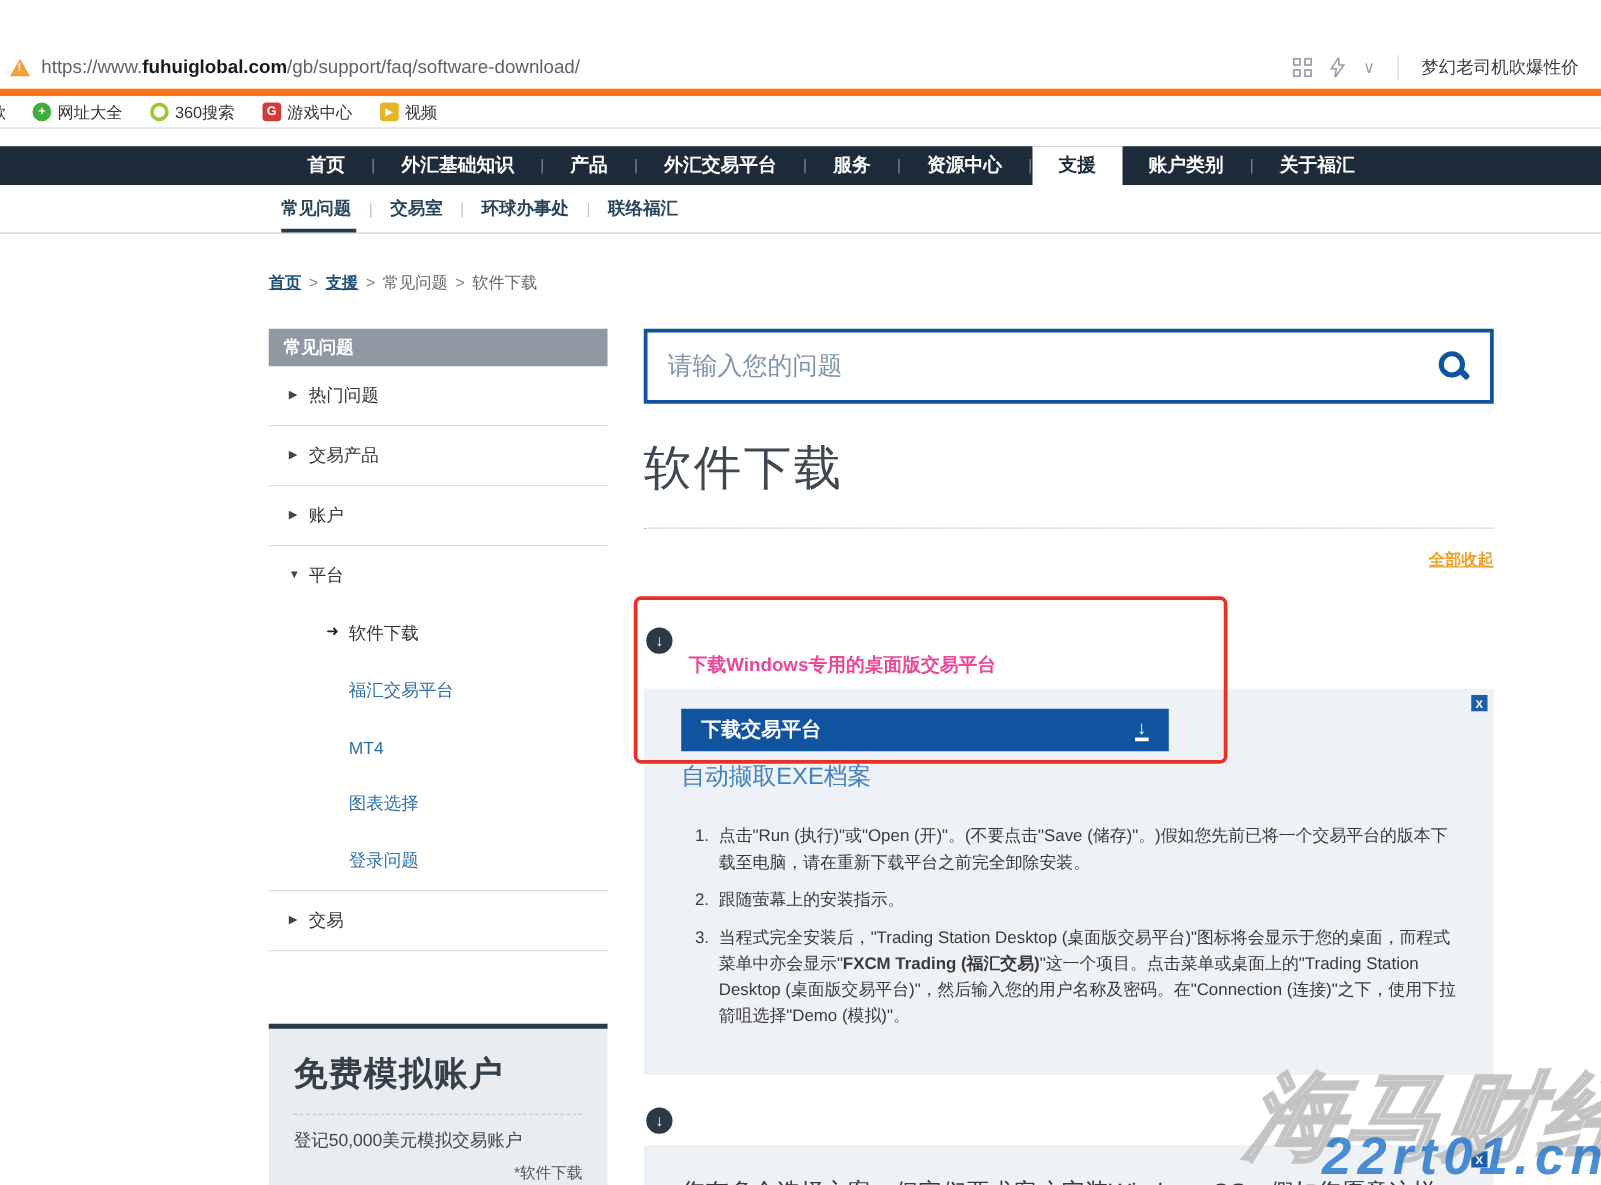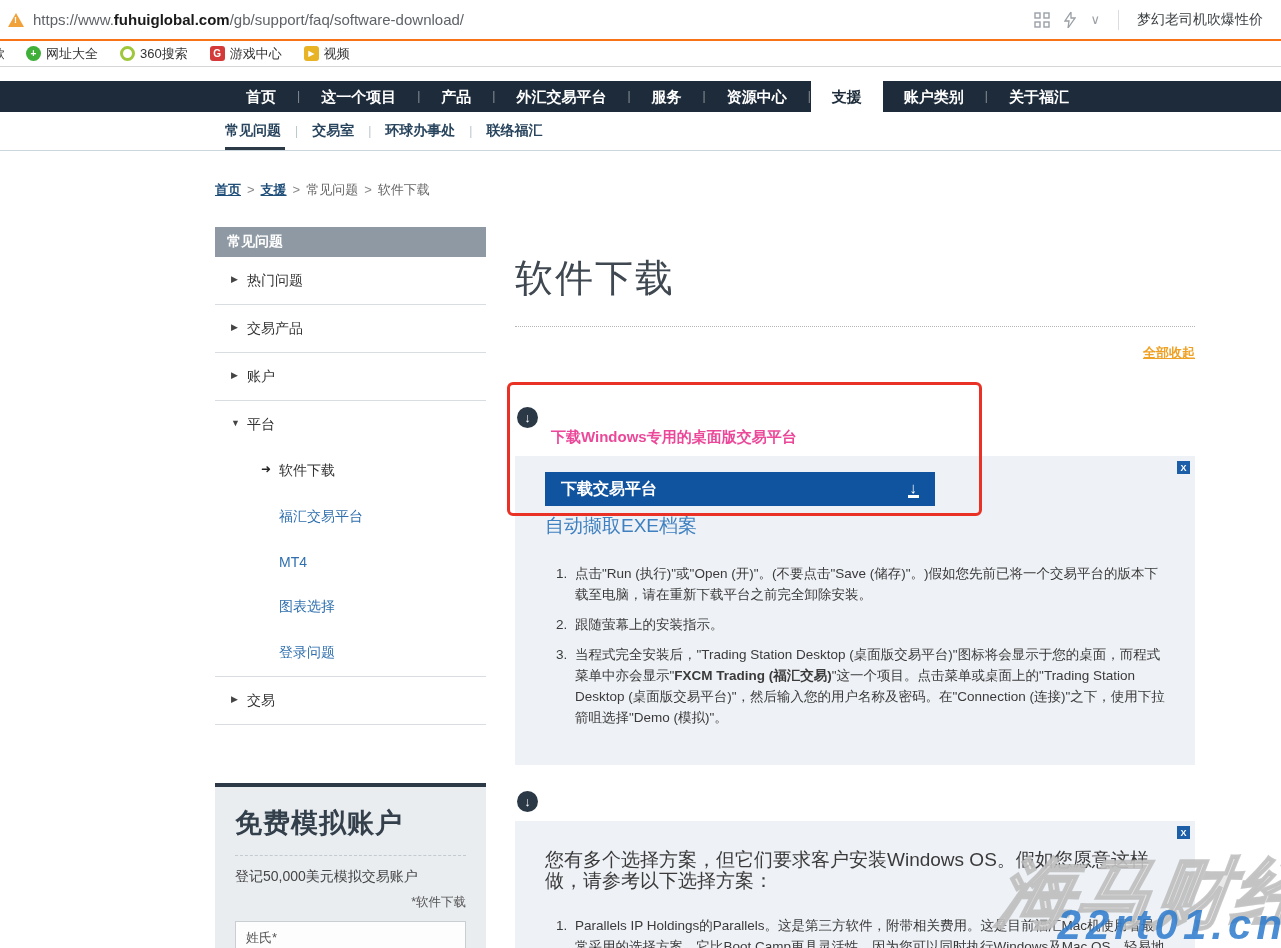--- a/index.html
+++ b/index.html
@@ -3,21 +3,21 @@
 <meta charset="utf-8">
 <style>
   * { margin:0; padding:0; box-sizing:border-box; }
   html,body { width:1281px; height:948px; }
   body {
     font-family:"Liberation Sans","DejaVu Sans",sans-serif;
     background:#fff; color:#333; overflow:hidden; position:relative;
   }
   
   .urlbar-row{ height:41px; display:flex; align-items:center; padding:0 14px 0 8px;
-    border-bottom:2px solid #f97316; background:#fff; }
+    border-bottom:6px solid #f97316; background:#fff;margin-top:36px; }
   .warn-icon{ width:0; height:0; border-left:8px solid transparent; border-right:8px solid transparent;
     border-bottom:14px solid #f0a13a; position:relative; margin-right:9px; flex:none; }
   .warn-icon:after{ content:"!"; position:absolute; left:-2px; top:2px; color:#fff; font-size:9px; font-weight:bold; }
   .url-text{ font-size:15px; color:#5f6368; white-space:nowrap; overflow:hidden; flex:1; }
   .url-text b{ color:#1a1a1a; }
   .url-icons{ display:flex; align-items:center; gap:14px; color:#9aa0a6; flex:none; margin-left:10px; }
   .icon-grid svg, .icon-bolt svg { display:block; }
   .icon-chevron{ font-size:13px; color:#9aa0a6; }
   .url-sep{ width:1px; height:20px; background:#dadce0; margin:0 4px; }
   .tab-title{ font-size:14px; color:#3c4043; white-space:nowrap; width:130px; overflow:hidden; }
@@ -153,21 +153,21 @@
   <span class="bm">
     <span class="bm-ico gold">▶</span>
     <span>视频</span>
   </span>
 </div>
 <div class="chrome-gap"></div>
 
 <div class="site-nav">
   <span class="nav-item">首页</span>
     <span class="nav-sep">|</span>
-  <span class="nav-item">这一个项目</span>
+  <span class="nav-item">外汇基础知识</span>
     <span class="nav-sep">|</span>
   <span class="nav-item">产品</span>
     <span class="nav-sep">|</span>
   <span class="nav-item">外汇交易平台</span>
     <span class="nav-sep">|</span>
   <span class="nav-item">服务</span>
     <span class="nav-sep">|</span>
   <span class="nav-item">资源中心</span>
     <span class="nav-sep">|</span>
   <span class="nav-item active">支援</span>
@@ -215,20 +215,24 @@
         <div class="demo-title">免费模拟账户</div>
         <hr class="demo-dash">
         <div class="demo-sub">登记50,000美元模拟交易账户</div>
         <div class="demo-req">*软件下载</div>
         <input class="demo-input" type="text" placeholder="姓氏*" style="">
         
       </div>
     </div>
 
     <div class="main">
+      <div class="searchbox">
+        <input class="search-input" type="text" placeholder="请输入您的问题" style="">
+        <span class="mag"></span>
+      </div>
 
       <h1 class="page-title">软件下载</h1>
       <hr class="dotted-hr">
 
       <div class="collapse-row"><span class="collapse-link">全部收起</span></div>
 
       <div class="accordion">
         <div class="red-box"></div>
         <div class="acc-header">
           <span class="acc-circle">↓</span>

